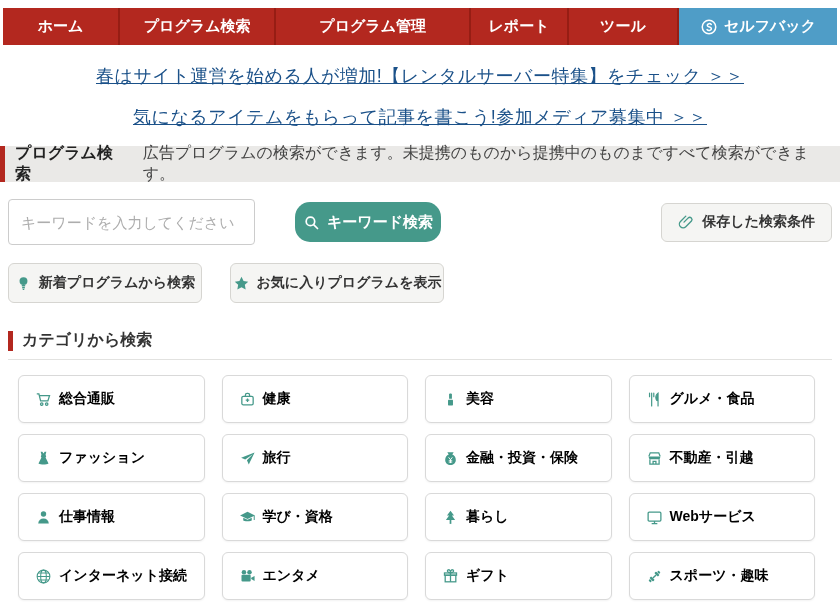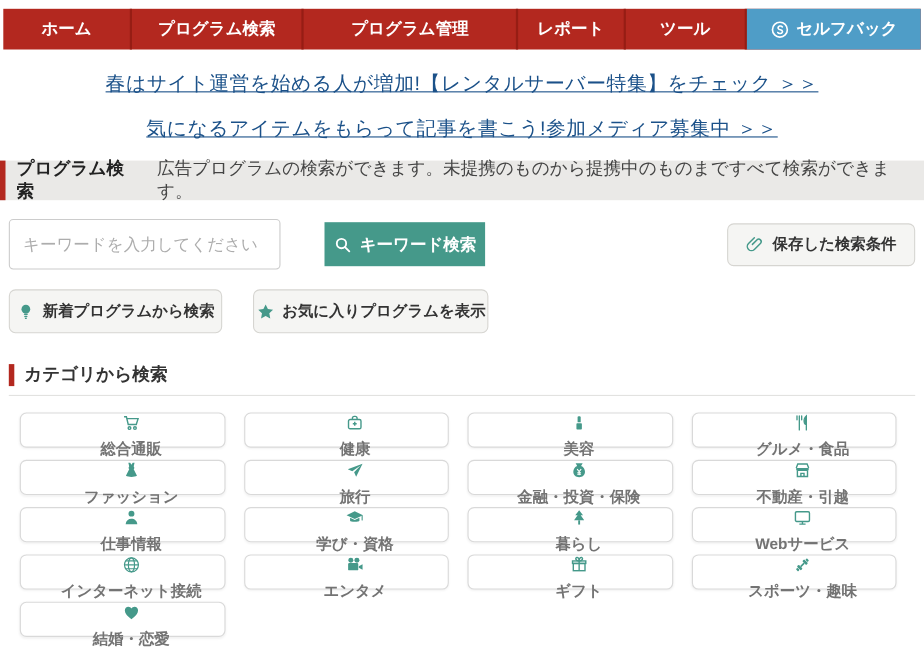--- a/index.html
+++ b/index.html
@@ -29,42 +29,42 @@
 
   
   .search-row { display: flex; align-items: center; margin: 17px 8px 0 8px; gap: 20px; }
   .kw-input { width: 247px; height: 46px; border: 1px solid #ccc; border-radius: 4px;
     padding: 0 12px; font-size: 15px; color: #333; outline: none;
     font-family: inherit; }
   .kw-input::placeholder { color: #adadad; }
   .btn { display: inline-flex; align-items: center; justify-content: center;
     gap: 7px; font-weight: bold; font-family: inherit; cursor: pointer; }
   .btn-search { margin-left: 20px; width: 146px; height: 40px; background: #45998a;
-    color: #fff; font-size: 15px; border: none; border-radius: 0; }
+    color: #fff; font-size: 15px; border: none; border-radius: 15px; }
   .btn-gray { height: 39px; background: #f5f5f3; border: 1px solid #d6d5d1;
     border-radius: 6px; font-size: 14px; color: #333; }
   .btn-saved { margin-left: auto; padding: 0 16px; }
 
   
   .quick-row { display: flex; gap: 28px; margin: 18px 8px 0 8px; }
   .btn-new { width: 194px; height: 40px; }
   .btn-fav { width: 214px; height: 40px; }
 
   
   .category-header { margin: 27px 8px 0 8px; border-bottom: 1px solid #e2e2e0;
     padding-bottom: 8px; display: flex; align-items: center; gap: 9px; }
   .red-bar { width: 5px; height: 20px; background: #b3281f; }
   .category-header .title { font-size: 16px; font-weight: bold; color: #333; }
 
   .category-grid { margin: 15px 25px 0 18px; display: grid;
     grid-template-columns: repeat(4, 1fr); gap: 11px 17px; }
-  .category-tile { height: 32px; background: #fff; border: 1px solid #d9d9d9;
+  .category-tile { height: 48px; background: #fff; border: 1px solid #d9d9d9;
     border-radius: 6px; display: flex; align-items: center; padding-left: 16px;
-    gap: 7px; font-size: 14px; font-weight: bold; color: #737373; cursor: pointer;
-    box-shadow: 0 1px 2px rgba(0,0,0,.05); flex-direction: column; }
+    gap: 7px; font-size: 14px; font-weight: bold; color: #000000; cursor: pointer;
+    box-shadow: 0 1px 2px rgba(0,0,0,.05); }
 
   
   .icon { display: inline-flex; width: 17px; height: 17px; color: #45998a; flex: 0 0 auto; }
   .icon svg { width: 100%; height: 100%; }
   .icon-white { color: #fff; }
   .icon-nav { width: 18px; height: 18px; }
 </style>
 </head>
 <body>
 

